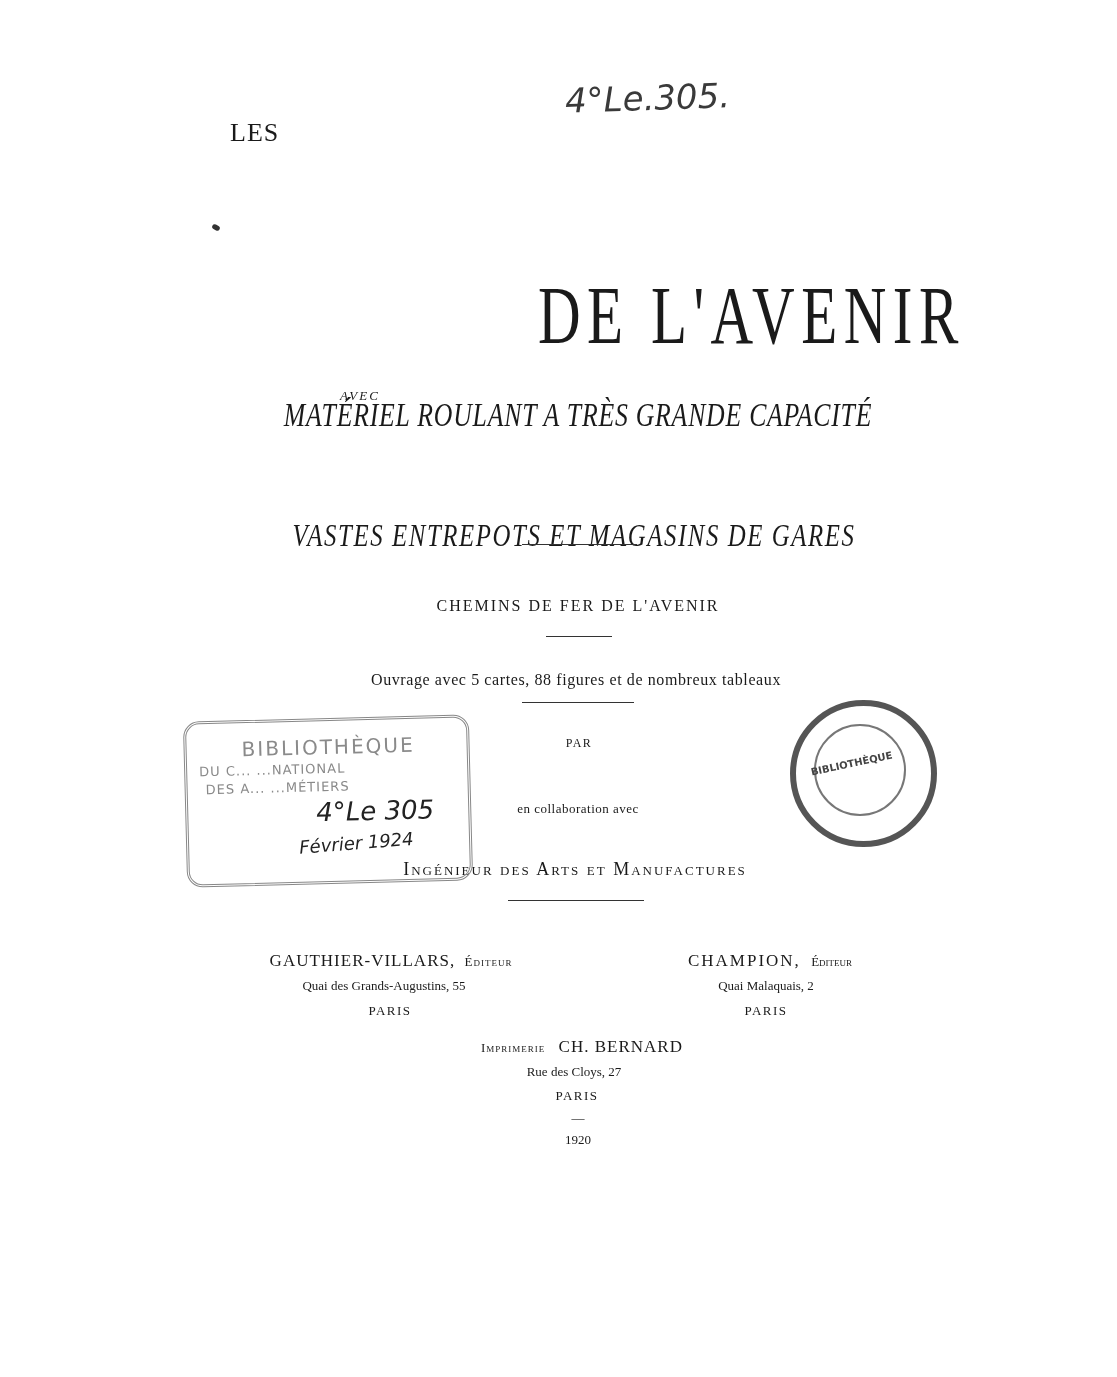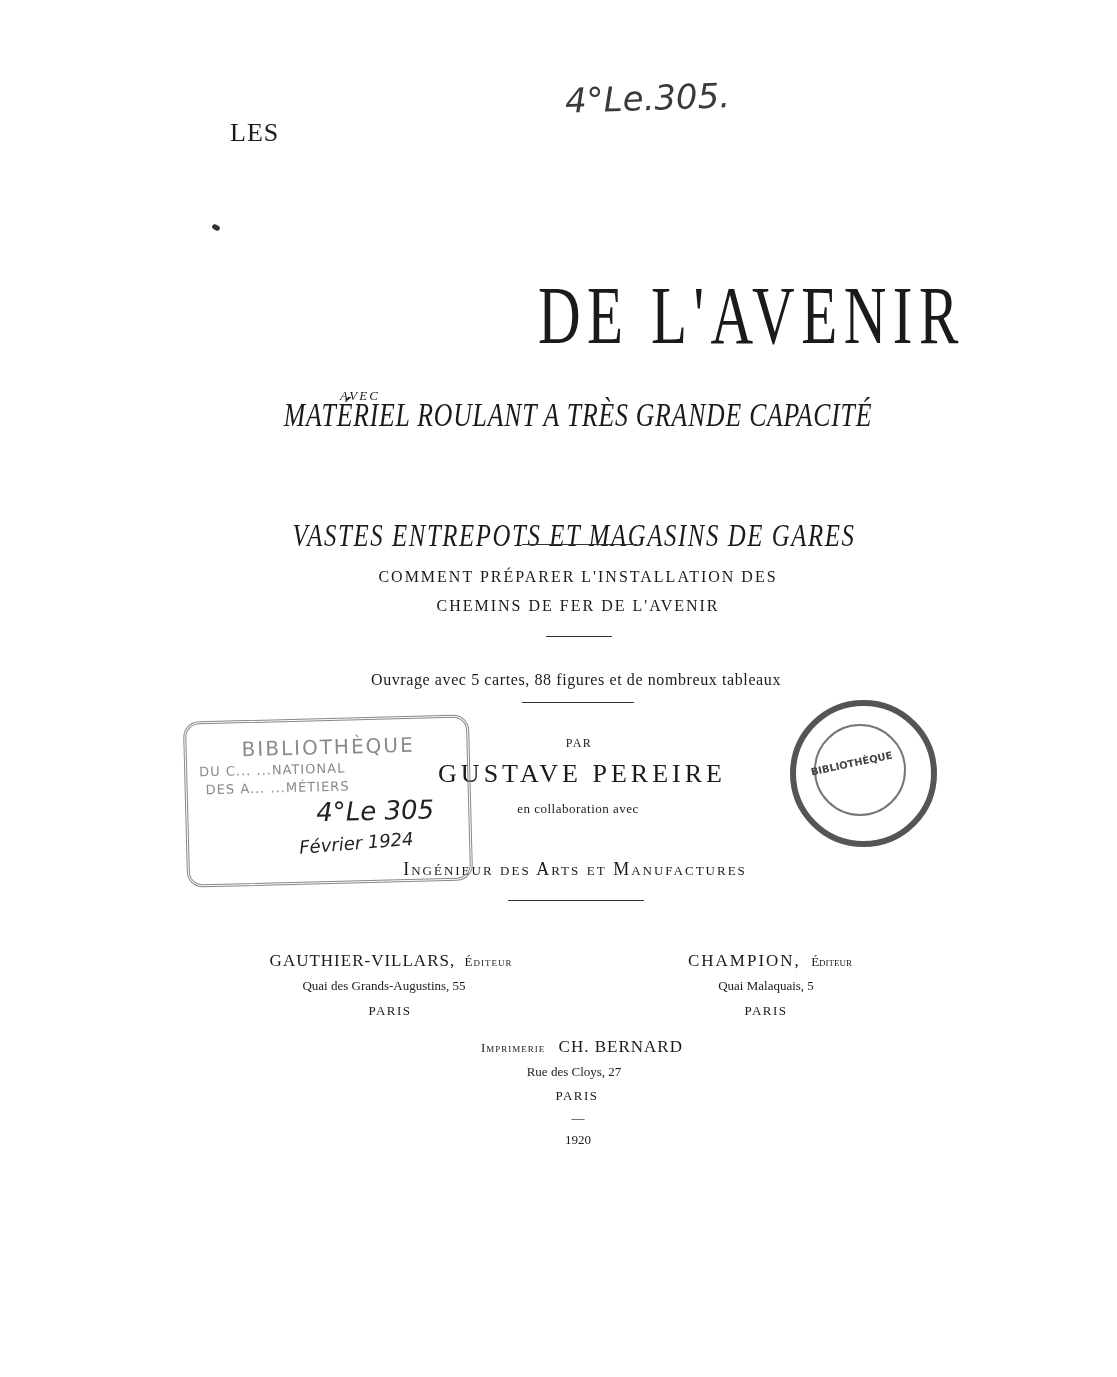--- a/index.html
+++ b/index.html
@@ -39,31 +39,29 @@
 
   <div class="abs center" style="left:578px; top:397px;">
     <span class="cond" style="font-size:33px; font-style:italic; transform:scaleX(0.78); transform-origin:center top; letter-spacing:1px;">MATÉRIEL ROULANT A TRÈS GRANDE CAPACITÉ</span>
   </div>
   <div class="abs center" style="left:574px; top:488px;margin-top:30px;">
     <span class="cond" style="font-size:31px; font-style:italic; transform:scaleX(0.8); transform-origin:center top; letter-spacing:2px;">VASTES ENTREPOTS ET MAGASINS DE GARES</span>
   </div>
 
   <div class="rule" style="left:522px; top:544px; width:115px;"></div>
 
-  <div class="abs center" style="left:578px; top:568px; font-size:16px; letter-spacing:2px;">COMMENT PRÉPARER L'INSTALLATION DES</div>
   <div class="abs center" style="left:578px; top:597px; font-size:16px; letter-spacing:2px;">CHEMINS DE FER DE L'AVENIR</div>
 
   <div class="rule" style="left:546px; top:636px; width:66px;"></div>
 
   <div class="abs center" style="left:576px; top:659px; font-size:16px; letter-spacing:0.6px;margin-top:12px;">Ouvrage avec 5 cartes, 88 figures et de nombreux tableaux</div>
 
   <div class="rule" style="left:522px; top:702px; width:112px;"></div>
 
   <div class="abs center" style="left:579px; top:736px; font-size:12px; letter-spacing:1.5px;">PAR</div>
-  <div class="abs center" style="left:582px; top:759px; font-size:26px; letter-spacing:4px;">GUSTAVE PEREIRE</div>
   <div class="abs center" style="left:578px; top:801px; font-size:13px; letter-spacing:0.5px;">en collaboration avec</div>
   <div class="abs center sc" style="left:575px; top:859px; font-size:18px; letter-spacing:2px;">Ingénieur des Arts et Manufactures</div>
 
   <div class="rule" style="left:508px; top:900px; width:136px;"></div>
 
   <div class="stamp-rect">
     <div class="stamp-line" style="left:55px; top:14px; font-size:20px; letter-spacing:2px;">BIBLIOTHÈQUE</div>
     <div class="stamp-line" style="left:12px; top:40px; font-size:13px; letter-spacing:1px;">DU C...  ...NATIONAL</div>
     <div class="stamp-line" style="left:18px; top:58px; font-size:13px; letter-spacing:1px;">DES A...  ...MÉTIERS</div>
     <div class="abs hand" style="left:128px; top:76px; font-size:26px; color:#222;">4°Le 305</div>
@@ -79,21 +77,21 @@
     <span>GAUTHIER-VILLARS,</span>
     <span class="sc" style="font-size:13px; margin-left:4px;">Éditeur</span>
   </div>
   <div class="abs center" style="left:384px; top:978px; font-size:13px;">Quai des Grands-Augustins, 55</div>
   <div class="abs center" style="left:390px; top:1003px; font-size:13px; letter-spacing:1.5px;">PARIS</div>
 
   <div class="abs center" style="left:770px; top:951px; font-size:17px; letter-spacing:2px;">
     <span>CHAMPION,</span>
     <span class="sc" style="font-size:13px; margin-left:4px; letter-spacing:0;">Éditeur</span>
   </div>
-  <div class="abs center" style="left:766px; top:978px; font-size:13px;">Quai Malaquais, 5</div>
+  <div class="abs center" style="left:766px; top:978px; font-size:13px;">Quai Malaquais, 2</div>
   <div class="abs center" style="left:766px; top:1003px; font-size:13px; letter-spacing:1.5px;">PARIS</div>
 
   <div class="abs center" style="left:582px; top:1037px; font-size:17px; letter-spacing:1px;">
     <span class="sc" style="font-size:13px; margin-right:8px;">Imprimerie</span>
     <span>CH. BERNARD</span>
   </div>
   <div class="abs center" style="left:574px; top:1064px; font-size:13px;">Rue des Cloys, 27</div>
   <div class="abs center" style="left:577px; top:1088px; font-size:13px; letter-spacing:1.5px;">PARIS</div>
   <div class="abs center" style="left:578px; top:1110px; font-size:13px;">—</div>
   <div class="abs center" style="left:578px; top:1132px; font-size:13px;text-align:right;">1920</div>

